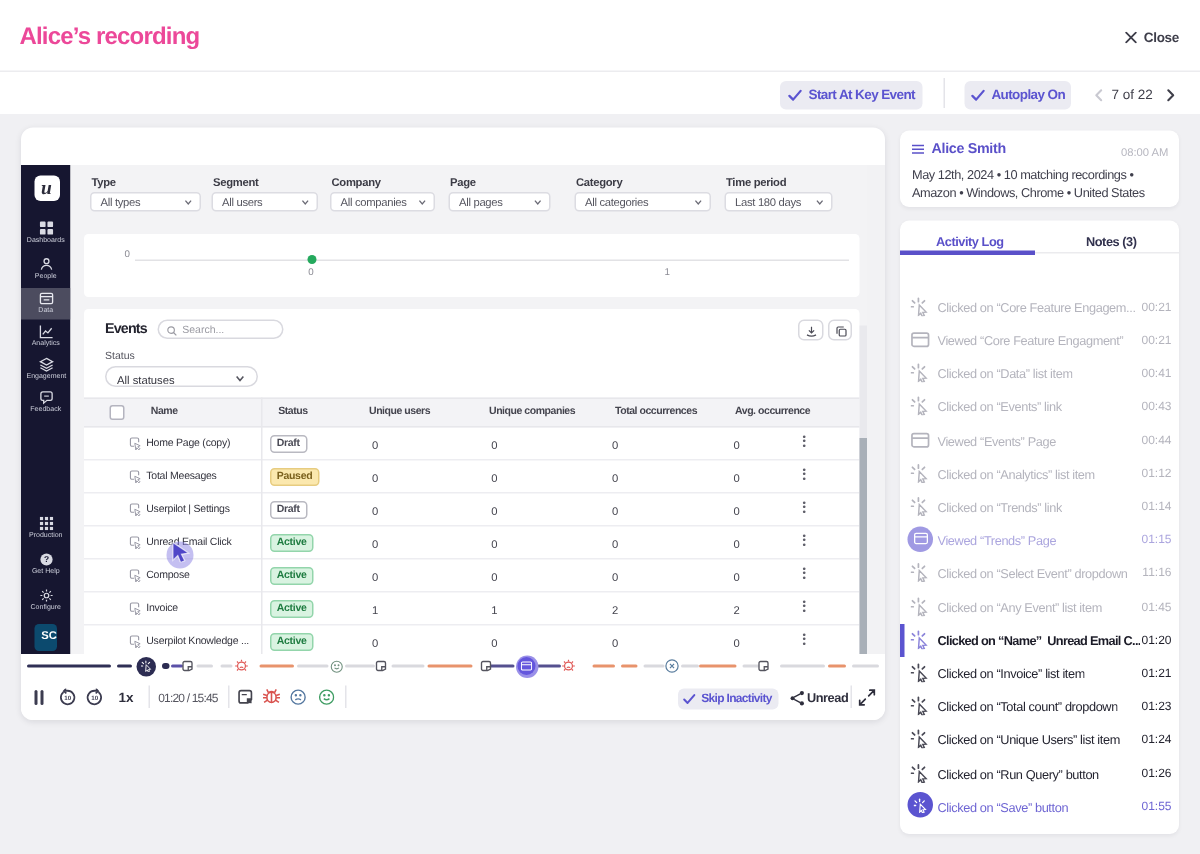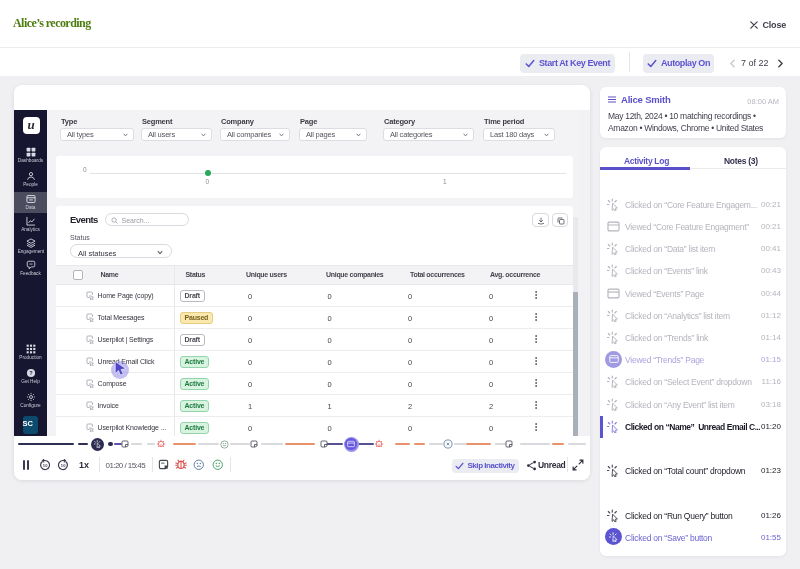--- a/index.html
+++ b/index.html
@@ -2,21 +2,21 @@
 <html><head>
 <meta charset="utf-8">
 <style>
   * { margin:0; padding:0; box-sizing:border-box; }
   html,body { width:800px; height:569px; overflow:hidden; }
   body { font-family:"Liberation Sans", sans-serif; background:#f0f0f3; position:relative; }
   .abs { position:absolute; }
   
   #tophead { position:absolute; left:0; top:0; width:800px; height:76px; background:#fff; }
   #tophead .rule { position:absolute; left:0; top:47px; width:800px; height:1px; background:#ececef; }
-  #title { position:absolute; left:13px; top:15.5px; font-size:12px; font-weight:700; color:#4d7c0f; letter-spacing:-.55px;font-family:Liberation Serif, serif; }
+  #title { position:absolute; left:13px; top:15.5px; font-size:16px; font-weight:700; color:#ec4899; letter-spacing:-.55px; }
   #closebtn { position:absolute; right:14px; top:19.5px; font-size:9px; font-weight:700; color:#3e3e4a; display:flex; align-items:center; gap:4px; letter-spacing:-.2px; }
   .pbtn { position:absolute; height:19px; background:#ebebf2; border-radius:4px; display:flex; align-items:center; justify-content:center; gap:4px; font-size:9px; font-weight:700; color:#5b54d0; white-space:nowrap; letter-spacing:-.4px; }
   .vdiv { position:absolute; width:1px; background:#e4e4e9; }
   
   #rcard { position:absolute; left:14px; top:85px; width:576px; height:395px; background:#fff; border-radius:8px; box-shadow:0 1px 4px rgba(20,20,40,.10); }
   #tabbar { position:absolute; left:0; top:0; width:576px; height:24px; border-bottom:1px solid #efeff2; }
   #tab1 { position:absolute; left:9px; top:7px; font-size:8.5px; font-weight:700; color:#5a51cb; letter-spacing:-.2px; }
   #tab2 { position:absolute; left:51px; top:7px; font-size:8.5px; font-weight:700; color:#2e2e49; letter-spacing:-.2px; }
   #tabu { position:absolute; left:8px; top:21.5px; width:21px; height:2px; background:#6a5fd8; border-radius:2px; }
   #resline { position:absolute; right:13px; top:7px; font-size:8px; color:#4a4a55; display:flex; align-items:center; gap:4px; letter-spacing:-.2px; }
@@ -245,21 +245,21 @@
           </g>
         </svg>
 <div class="abs slabel" style="left:0; top:269px; width:33px; text-align:center;">Get Help</div>
 <svg class="abs" style="left:11.5px; top:282px;" width="10" height="10" viewBox="0 0 16 16">
           <g fill="none" stroke="#d9dae3" stroke-width="1.3">
             <circle cx="8" cy="8" r="2.4"></circle>
             <path d="M8 1.5 L8 3.6 M8 12.4 L8 14.5 M1.5 8 L3.6 8 M12.4 8 L14.5 8 M3.4 3.4 L4.9 4.9 M11.1 11.1 L12.6 12.6 M12.6 3.4 L11.1 4.9 M4.9 11.1 L3.4 12.6"></path>
           </g>
         </svg>
 <div class="abs slabel" style="left:0; top:293px; width:33px; text-align:center;">Configure</div>
-<div class="abs" style="left:8.5px; top:306px; width:15.5px; height:18px; background:#0c4a6e; border-radius:3px; color:#fff; font-size:7.5px; font-weight:700; text-align:left; line-height:15.5px;">SC</div>
+<div class="abs" style="left:8.5px; top:306px; width:15.5px; height:18px; background:#0c4a6e; border-radius:3px; color:#fff; font-size:7.5px; font-weight:700; text-align:right; line-height:15.5px;">SC</div>
 </div>
     <div id="appc">
 <div class="flabel" style="left:14px;">Type</div>
 <div class="fsel" style="left:13px; width:74px;">All types<svg class="car" viewBox="0 0 8 6">
             <path d="M1 1 L4 4.5 L7 1" fill="none" stroke="#6a6a75" stroke-width="1.4"></path>
           </svg></div>
 <div class="flabel" style="left:95px;">Segment</div>
 <div class="fsel" style="left:94px; width:71px;">All users<svg class="car" viewBox="0 0 8 6">
             <path d="M1 1 L4 4.5 L7 1" fill="none" stroke="#6a6a75" stroke-width="1.4"></path>
           </svg></div>
@@ -631,36 +631,50 @@
         <use href="#ic-click"></use>
       </svg>
       <span class="itxt">Clicked on “Select Event” dropdown</span>
       <span class="itime">11:16</span>
     </div>
 <div class="aitem " style="top:246.5px;">
       <svg class="iic" width="13" height="13" viewBox="0 0 16 16" style="color:#b4b4bd;">
         <use href="#ic-click"></use>
       </svg>
       <span class="itxt">Clicked on “Any Event” list item</span>
-      <span class="itime">03:18</span>
+      <span class="itime">01:45</span>
     </div>
 <div class="aitem sel" style="top:268.7px;">
       <div class="abs" style="left:0; top:0; width:3px; height:22px; background:#5b54d0;"></div>
       <svg class="iic" width="13" height="13" viewBox="0 0 16 16" style="color:#8b84da;">
         <use href="#ic-click"></use>
       </svg>
       <span class="itxt">Clicked on “Name”&nbsp; Unread Email C...</span>
       <span class="itime">01:20</span>
     </div>
+<div class="aitem dark" style="top:290.9px;">
+      <svg class="iic" width="13" height="13" viewBox="0 0 16 16" style="color:#4a4a56;">
+        <use href="#ic-click"></use>
+      </svg>
+      <span class="itxt">Clicked on “Invoice” list item</span>
+      <span class="itime">01:21</span>
+    </div>
 <div class="aitem dark" style="top:313.09999999999997px;">
       <svg class="iic" width="13" height="13" viewBox="0 0 16 16" style="color:#4a4a56;">
         <use href="#ic-click"></use>
       </svg>
       <span class="itxt">Clicked on “Total count” dropdown</span>
       <span class="itime">01:23</span>
+    </div>
+<div class="aitem dark" style="top:335.3px;">
+      <svg class="iic" width="13" height="13" viewBox="0 0 16 16" style="color:#4a4a56;">
+        <use href="#ic-click"></use>
+      </svg>
+      <span class="itxt">Clicked on “Unique Users” list item</span>
+      <span class="itime">01:24</span>
     </div>
 <div class="aitem dark" style="top:357.5px;">
       <svg class="iic" width="13" height="13" viewBox="0 0 16 16" style="color:#4a4a56;">
         <use href="#ic-click"></use>
       </svg>
       <span class="itxt">Clicked on “Run Query” button</span>
       <span class="itime">01:26</span>
     </div>
 <div class="aitem save" style="top:379.7px;">
       <div class="iic" style="left:5px; top:1.5px; width:17px; height:17px; border-radius:50%; background:#5b54d0;"></div>

